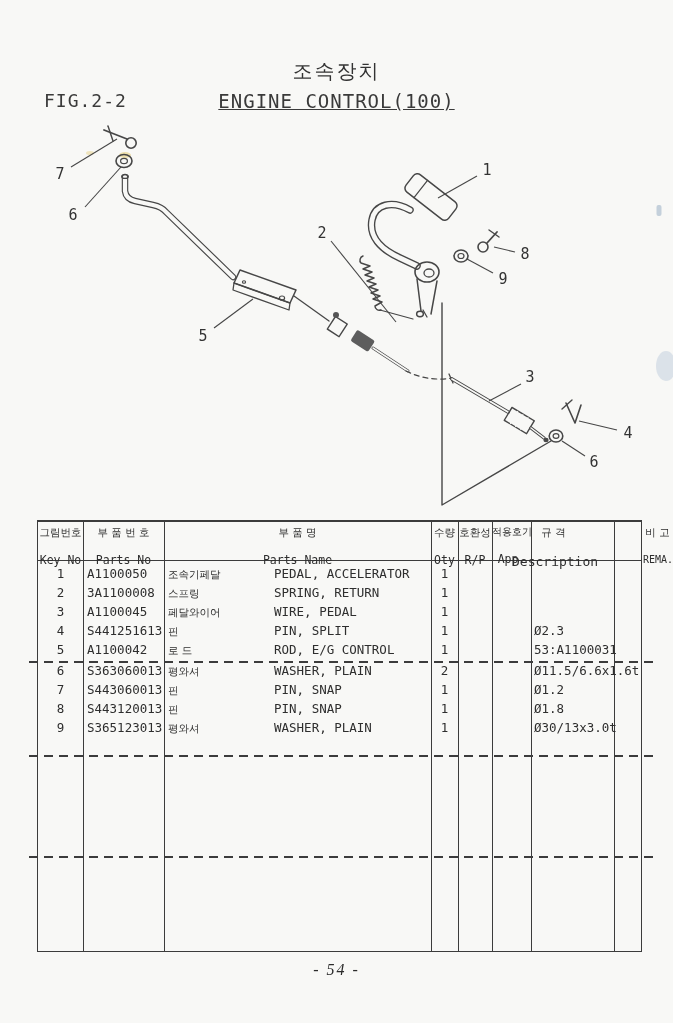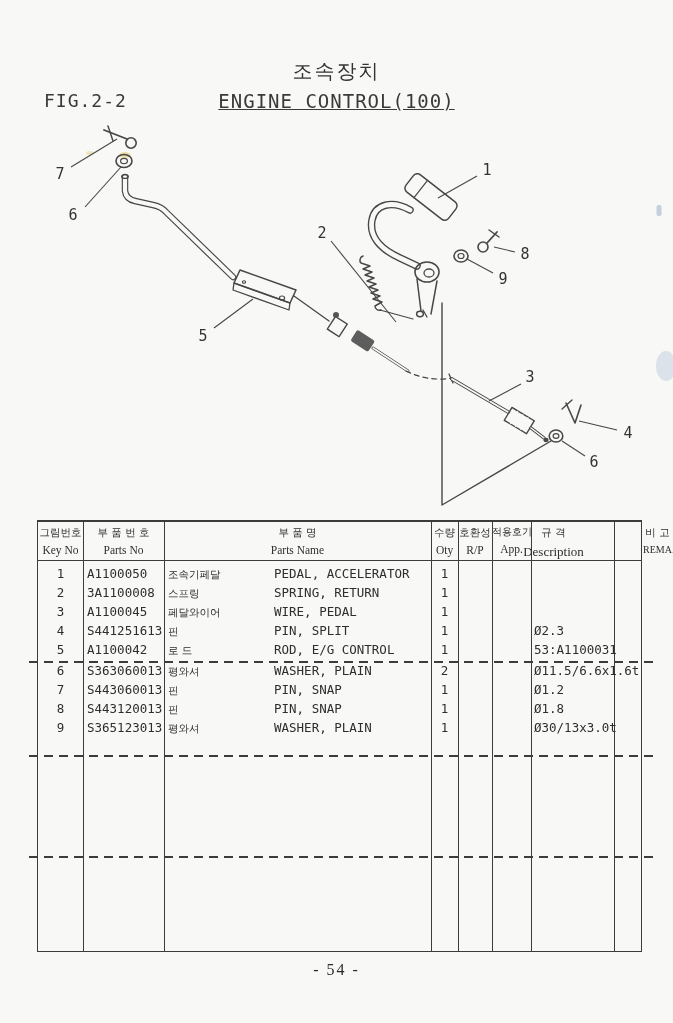--- a/index.html
+++ b/index.html
@@ -39,34 +39,34 @@
   }
   .vline{position:absolute; top:0; bottom:0; width:1.4px; background:var(--line);}
   .hline-header{position:absolute; left:0; right:0; top:38px; height:1.4px; background:var(--line);}
   .dashline{
     position:absolute; left:-9px; width:624px; height:1.7px;
     background:repeating-linear-gradient(90deg,var(--line) 0 9px,transparent 9px 15px);
   }
   .hcell{position:absolute; top:0; height:38px; text-align:center; line-height:1;}
   .hcell .ko{display:block; margin-top:5px; font-size:10.5px; letter-spacing:0;
     font-family:"DejaVu Sans","Liberation Sans",sans-serif; white-space:nowrap;}
-  .hcell .en{display:block; margin-top:7px; font-size:11.5px; white-space:nowrap;font-family:Liberation Serif, serif;}
+  .hcell .en{display:block; margin-top:17px; font-size:11.5px; white-space:nowrap;}
   .trow{position:absolute; left:0; width:100%; height:17px; font-size:12.5px;}
   .trow div{position:absolute; white-space:nowrap;}
   .c-key{left:0; width:45px; text-align:center;}
   .c-part{left:49px;}
   .c-nameko{left:130px; font-size:10.5px; top:2px;
     font-family:"DejaVu Sans","Liberation Sans",sans-serif;text-align:right;}
   .c-nameen{left:236px;}
   .c-qty{left:393px; width:27px; text-align:center;}
   .c-desc{left:496px;}
 
   .footer{
     position:absolute; left:0; right:0; top:961px; text-align:center;
-    font-family:"Liberation Serif","DejaVu Serif",serif; 
+    font-family:"Liberation Serif","DejaVu Serif",serif; font-style:italic;
     font-size:16px; color:#2b2b2b; letter-spacing:2px;
   }
 </style>
 </head>
 <body>
 
 <div class="page">
 
   <div class="title-ko">조속장치</div>
   <div class="fig-label">FIG.2-2</div>

